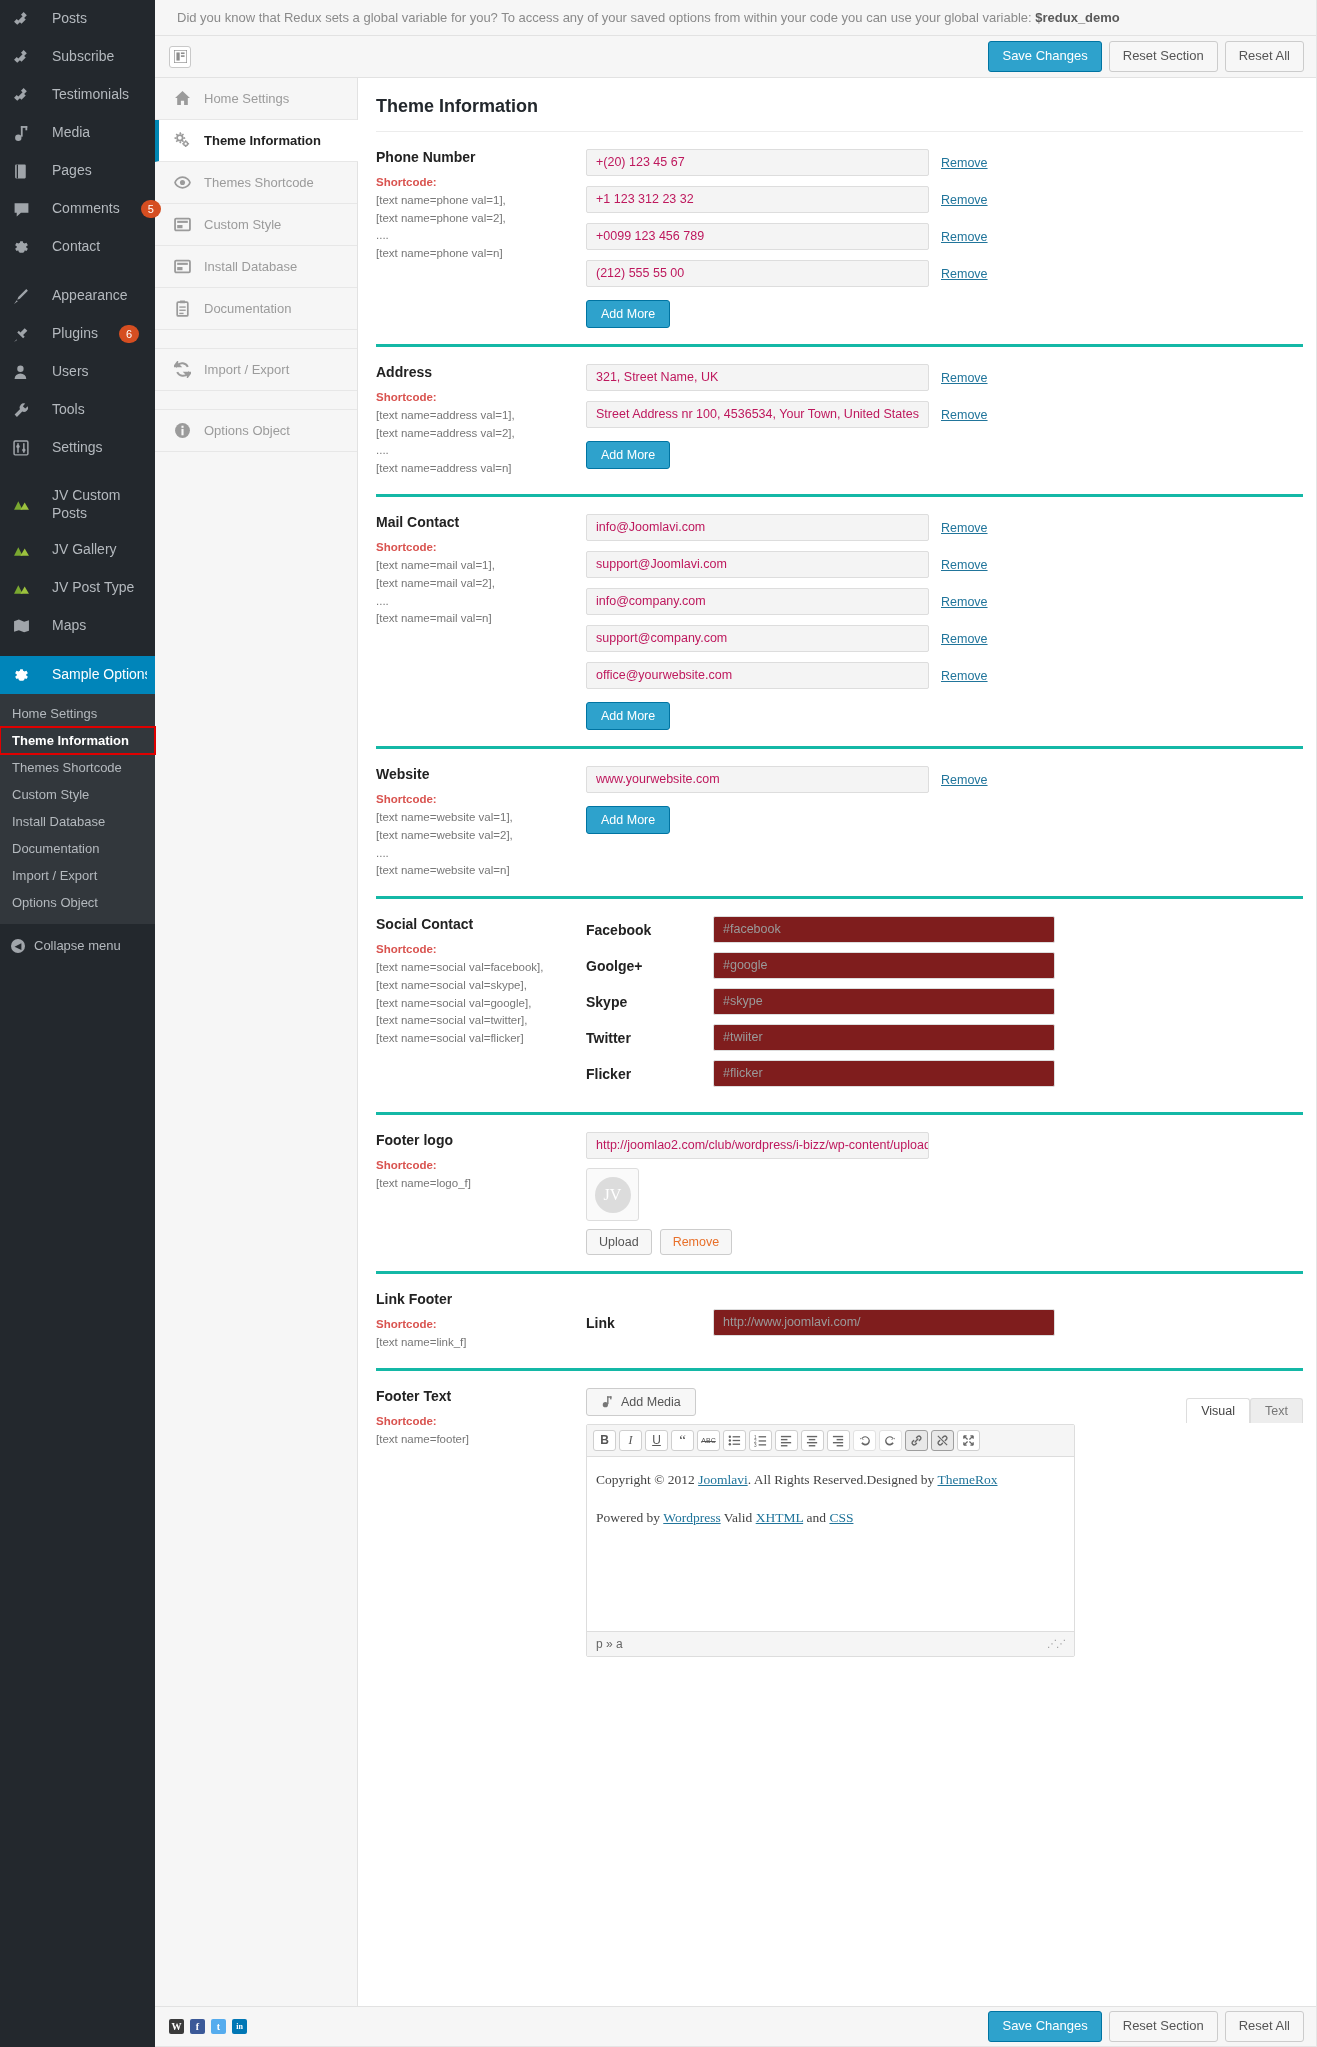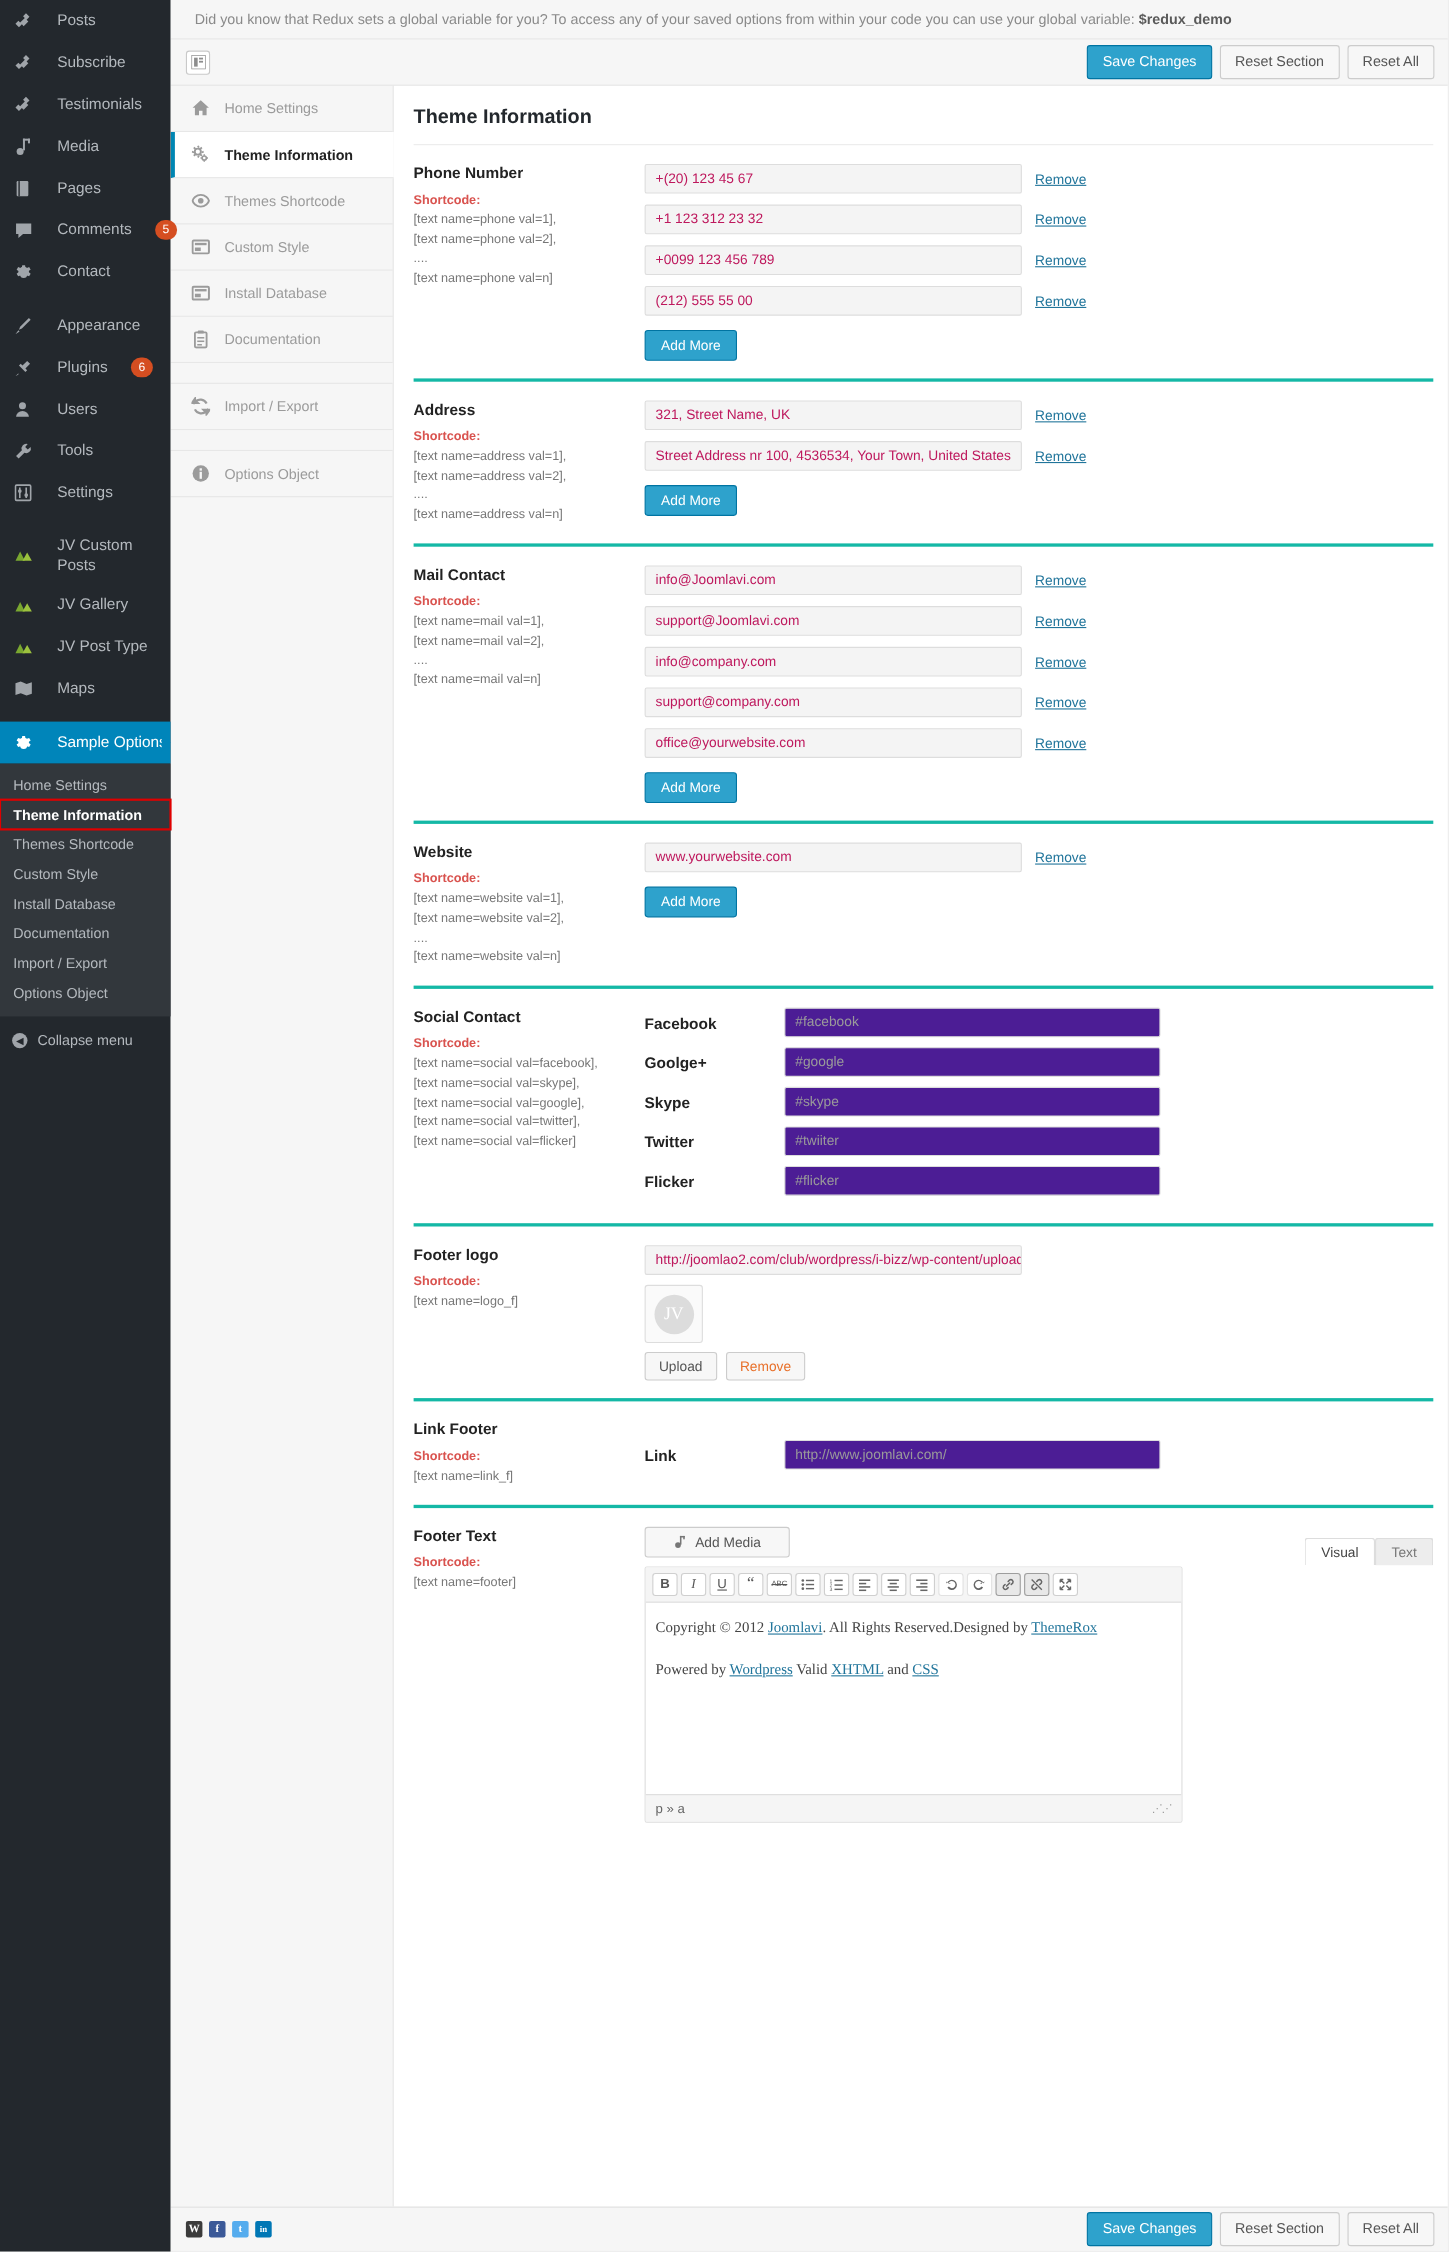--- a/index.html
+++ b/index.html
@@ -64,34 +64,34 @@
   .sc-line{color:#777;font-size:11.5px;line-height:1.55;}
   .sect-right{flex:1;min-width:0;}
 
   .field-row{display:flex;align-items:center;margin-bottom:10px;}
   .txt{height:27px;border:1px solid #ddd;background:#f4f4f4;border-radius:2px;padding:0 9px;font-size:12.5px;color:#be185d;font-family:"Liberation Sans",sans-serif;width:343px;line-height:25px;white-space:nowrap;overflow:hidden;text-overflow:clip;}
   .remove-link{color:#21759b;font-size:12.5px;text-decoration:underline;margin-left:12px;cursor:pointer;}
   .addmore{background:#2ea2cc;border:1px solid #0074a2;color:#fff;font-size:12.5px;padding:6px 14px;border-radius:3px;cursor:pointer;margin-top:3px;display:inline-block;font-family:"Liberation Sans",sans-serif;}
 
   .soc-row{display:flex;align-items:center;margin-bottom:9px;}
   .soc-label{width:127px;min-width:127px;font-size:14px;color:#222;font-weight:bold;}
-  .soc-input{width:342px;height:27px;border:1px solid #ddd;background:#4c1d95;border-radius:2px;padding:0 9px;font-size:12.5px;color:#9a9a9a;line-height:25px;}
+  .soc-input{width:342px;height:27px;border:1px solid #ddd;background:#7f1d1d;border-radius:2px;padding:0 9px;font-size:12.5px;color:#9a9a9a;line-height:25px;}
 
   .logo-box{width:53px;height:53px;border:1px solid #ddd;background:#fafafa;border-radius:3px;display:flex;align-items:center;justify-content:center;margin:9px 0 8px 0;}
   .logo-circ{width:36px;height:36px;border-radius:50%;background:#dcdcdc;color:#fff;display:flex;align-items:center;justify-content:center;font-family:"Liberation Serif",serif;font-size:16px;}
   .ul-row{display:flex;gap:8px;}
   .sm-btn{font-size:12.5px;padding:5px 12px;border:1px solid #ccc;background:#f7f7f7;border-radius:3px;color:#555;cursor:pointer;}
   .sm-btn.warn{color:#e8702a;}
 
   
   .ed-wrap{position:relative;}
   .ed-tabs{position:absolute;right:0;top:10px;display:flex;z-index:4;}
   .ed-tab{font-size:12.5px;padding:5px 14px;border:1px solid #ddd;border-bottom:0;background:#ededed;color:#777;cursor:pointer;border-radius:3px 3px 0 0;}
   .ed-tab.on{background:#fff;color:#444;}
-  .addmedia{display:inline-flex;align-items:center;gap:6px;font-size:12.5px;padding:6px 25px;border:1px solid #ccc;background:#f7f7f7;border-radius:3px;color:#555;cursor:pointer;}
+  .addmedia{display:inline-flex;align-items:center;gap:6px;font-size:12.5px;padding:6px 14px;border:1px solid #ccc;background:#f7f7f7;border-radius:3px;color:#555;cursor:pointer;}
   .addmedia svg{width:14px;height:14px;fill:#777;}
   .ed-box{border:1px solid #ddd;border-radius:2px;margin-top:8px;background:#fff;width:489px;}
   .ed-bar{background:#f5f5f5;border-bottom:1px solid #ddd;padding:5px 6px;display:flex;gap:3px;flex-wrap:nowrap;}
   .tb{width:23px;height:21px;border:1px solid #cfcfcf;border-radius:3px;background:#fff;display:flex;align-items:center;justify-content:center;font-size:12px;color:#555;cursor:pointer;}
   .tb.off{color:#c9c9c9;border-color:#e2e2e2;}
   .tb.press{background:#e8e8e8;border-color:#9e9e9e;}
   .tb svg{width:13px;height:13px;fill:#666;}
   .ed-content{height:174px;padding:13px 9px;font-size:13.5px;color:#444;font-family:"Liberation Serif",serif;}
   .ed-content p{margin-bottom:18px;line-height:1.5;}
   .ed-content a{color:#21759b;text-decoration:underline;}

